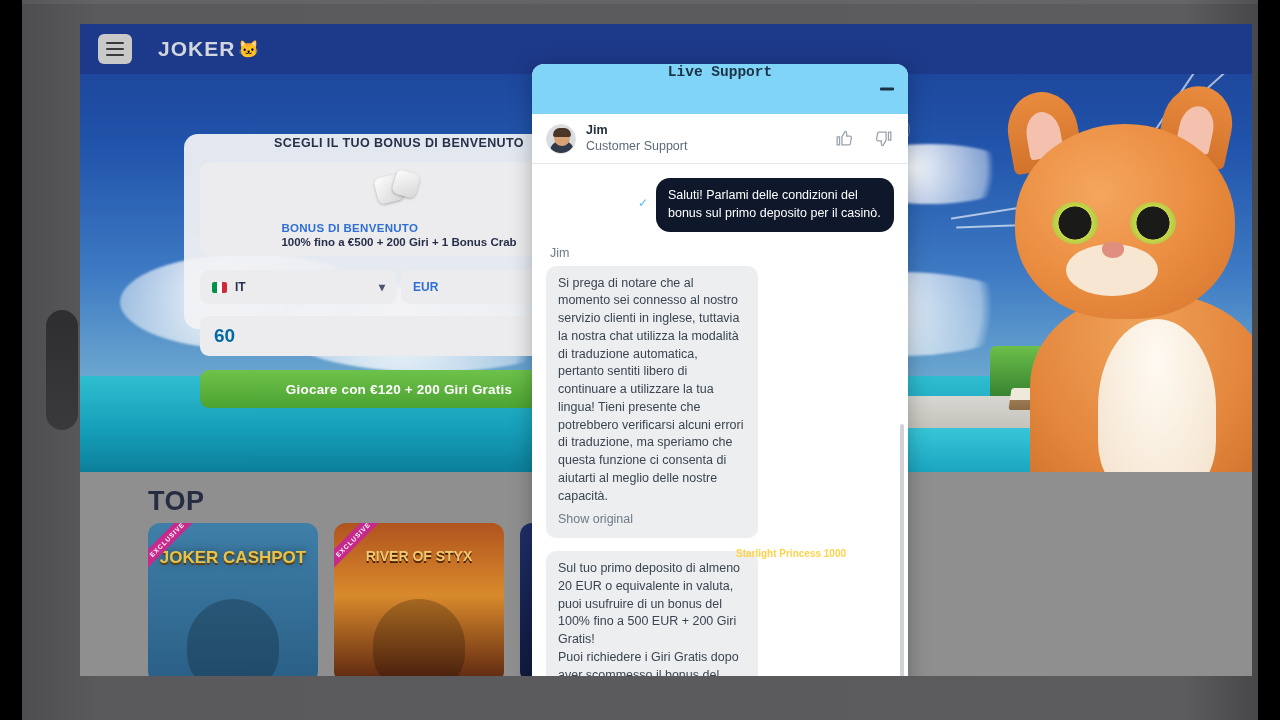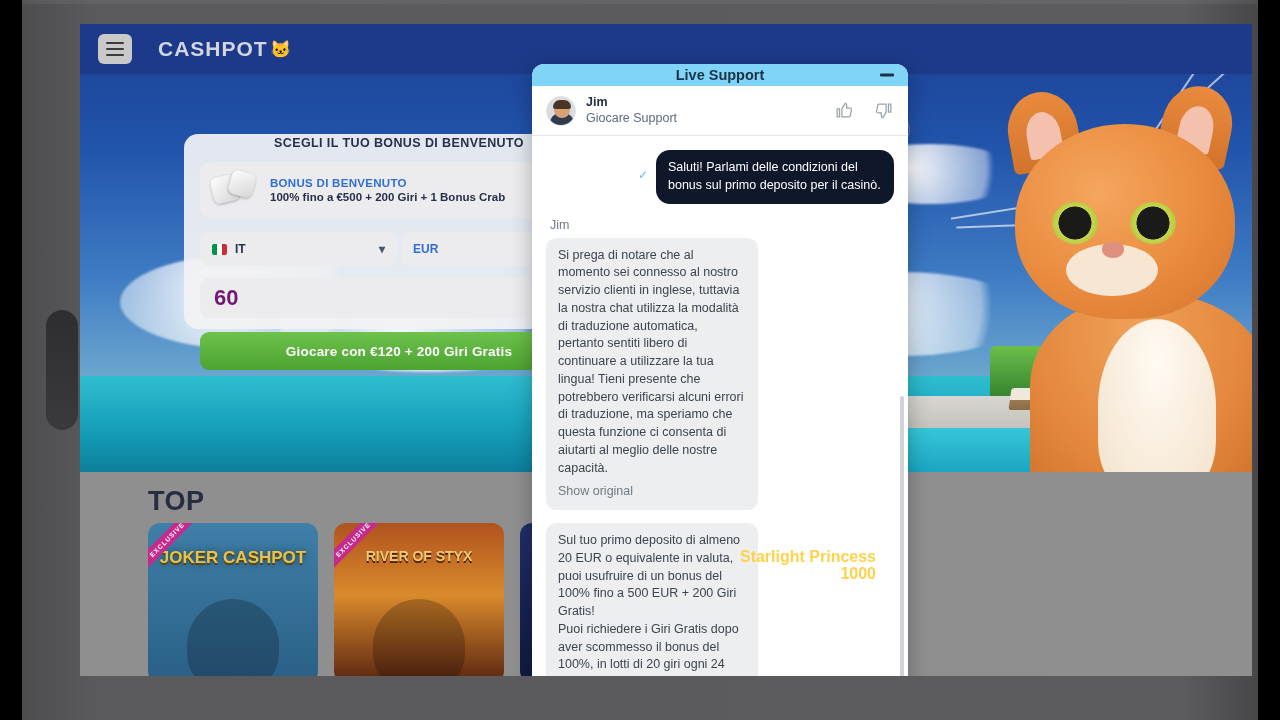--- a/index.html
+++ b/index.html
@@ -163,21 +163,21 @@
   .bonus-card {
     position:absolute; left:104px; top:110px; width:430px; height:195px;
     background:rgba(242,242,244,0.93); border-radius:14px; padding:2px 16px;
   }
   .bonus-title {
     text-align:center; font-size:12.5px; font-weight:bold; letter-spacing:0.4px;
     color:#27304a; margin-bottom:12px;
   }
   .bonus-row {
     display:flex; align-items:center; gap:12px;
-    background:#ececee; border-radius:10px; padding:8px 12px; margin-bottom:14px;
+    background:#ececee; border-radius:10px; padding:8px 12px; margin-bottom:14px;flex-direction:column;
   }
   .dice {
     width:46px; height:40px; position:relative; flex:none;
   }
   .dice .d1, .dice .d2 {
     position:absolute; background:linear-gradient(145deg,#fdfdfd,#d6d6d6);
     border-radius:6px; box-shadow:0 1px 3px rgba(0,0,0,.3);
   }
   .dice .d1 { left:0; top:6px; width:26px; height:26px; transform:rotate(-14deg); }
   .dice .d2 { left:18px; top:2px; width:24px; height:24px; transform:rotate(16deg); }
@@ -188,21 +188,21 @@
     flex:1; height:34px; background:#ececee; border-radius:9px;
     display:flex; align-items:center; padding:0 12px; gap:8px;
     font-size:12px; color:#27304a; font-weight:bold;
   }
   .flag { width:15px; height:11px; border-radius:2px; display:flex; overflow:hidden; }
   .flag i { flex:1; } .flag .g{background:#009246;} .flag .w{background:#fff;} .flag .r{background:#ce2b37;}
   .chev { margin-left:auto; color:#4a5470; font-size:12px; }
   .cur { color:#2f6fd4; font-weight:bold; font-size:12px; }
   .amount {
     height:40px; background:#ececee; border-radius:9px; display:flex; align-items:center;
-    padding:0 14px; font-size:22px; color:#701a75; font-weight:bold; margin-bottom:14px;
+    padding:0 14px; font-size:19px; color:#0369a1; font-weight:bold; margin-bottom:14px;
   }
   .play-btn {
     height:38px; background:linear-gradient(180deg,#6cc24a,#4da331);
     border-radius:9px; display:flex; align-items:center; justify-content:center;
     color:#fff; font-size:13.5px; font-weight:bold; letter-spacing:.2px;
   }
 
   
   .top-section { position:absolute; left:0; top:448px; width:100%; bottom:0; background:#8f8f8f; }
   .top-title {
@@ -221,39 +221,39 @@
     position:absolute; left:0; right:0; top:26px; text-align:center;
     font-size:17px; font-weight:bold; line-height:1.05; z-index:2;
   }
   .t1 { background:linear-gradient(180deg,#3f7fa8,#2a5f86); }
   .t1 .tile-name { color:#e7c34a; text-shadow:0 2px 0 #5a4113, 0 0 8px rgba(0,0,0,.5); }
   .t2 { background:linear-gradient(180deg,#b0531f,#d98a2c 45%,#5a2410); }
   .t2 .tile-name { color:#f0c870; font-size:14px; text-shadow:0 2px 0 #4a2207; }
   .t3 { background:linear-gradient(180deg,#1f2f6b,#0f1a3d); }
   .t3 .tile-name { color:#ffd34d; }
   .t4 { background:linear-gradient(180deg,#7fc3e8,#2a6ba8 60%,#17406e); }
-  .t4 .tile-name { color:#ffd24a; font-size:16px;text-align:right; }
+  .t4 .tile-name { color:#ffd24a; font-size:10px; }
   .t5 { background:linear-gradient(180deg,#cfe6f2,#8fb6cc 60%,#5c7f99); }
   .t5 .tile-name { color:#f2e2b0; font-size:15px; text-shadow:0 2px 0 #5a4113; }
   .tile-figure {
     position:absolute; left:50%; bottom:-8px; transform:translateX(-50%);
     width:92px; height:92px; border-radius:50% 50% 40% 40%;
     background:rgba(0,0,0,0.22);
   }
 
   
   .chat {
     position:absolute; left:452px; top:40px; width:376px; height:636px;
     background:#fff; border-radius:12px 12px 0 0;
     box-shadow:0 4px 22px rgba(0,0,0,.28); overflow:hidden;
     display:flex; flex-direction:column;
   }
   .chat-header {
-    height:22px; flex:none; background:#7fd4f7; position:relative;
-    display:flex; align-items:center; justify-content:center;
+    height:50px; flex:none; background:#7fd4f7; position:relative;
+    display:flex; align-items:flex-start; justify-content:center;font-family:Liberation Mono, monospace;
   }
   .chat-header-title { font-size:14.5px; font-weight:bold; color:#1c3246; }
   .chat-min {
     position:absolute; right:14px; top:50%; transform:translateY(-50%);
     width:14px; height:3px; background:#1c3246; border-radius:1px;
   }
   .agent-bar {
     height:50px; flex:none; display:flex; align-items:center; gap:10px;
     padding:0 14px 0 14px; border-bottom:1px solid #e6e6e6; background:#fff;
   }
@@ -342,21 +342,21 @@
           </div>
         </div>
 
         <div class="site-header">
           <div class="burger">
             <i></i>
               <i></i>
               <i></i>
           </div>
           <div class="brand">
-            <span>CASHPOT</span>
+            <span>JOKER</span>
             <span class="brand-cat">🐱</span>
           </div>
         </div>
 
         <div class="login-btn">ENTRA</div>
 
         <div class="bonus-card">
           <div class="bonus-title">SCEGLI IL TUO BONUS DI BENVENUTO</div>
           <div class="bonus-row">
             <div class="dice">
@@ -421,21 +421,21 @@
         </div>
 
         <div class="agent-bar">
           <div class="avatar">
             <div class="av-body"></div>
             <div class="av-face"></div>
             <div class="av-hair"></div>
           </div>
           <div class="agent-meta">
             <div class="agent-name">Jim</div>
-            <div class="agent-role">Giocare Support</div>
+            <div class="agent-role">Customer Support</div>
           </div>
           <div class="rate">
             <svg class="thumb" viewBox="0 0 24 24" fill="none" stroke="currentColor" stroke-width="1.6">
               <path d="M7 10v10H4V10h3zm3 0 4-7a2 2 0 0 1 2 2v4h4a2 2 0 0 1 2 2.3l-1.2 6A2 2 0 0 1 18.8 20H10V10z"></path>
             </svg>
             <svg class="thumb" viewBox="0 0 24 24" fill="none" stroke="currentColor" stroke-width="1.6">
               <path d="M17 14V4h3v10h-3zm-3 0-4 7a2 2 0 0 1-2-2v-4H4a2 2 0 0 1-2-2.3l1.2-6A2 2 0 0 1 5.2 4H14v10z"></path>
             </svg>
           </div>
         </div>

